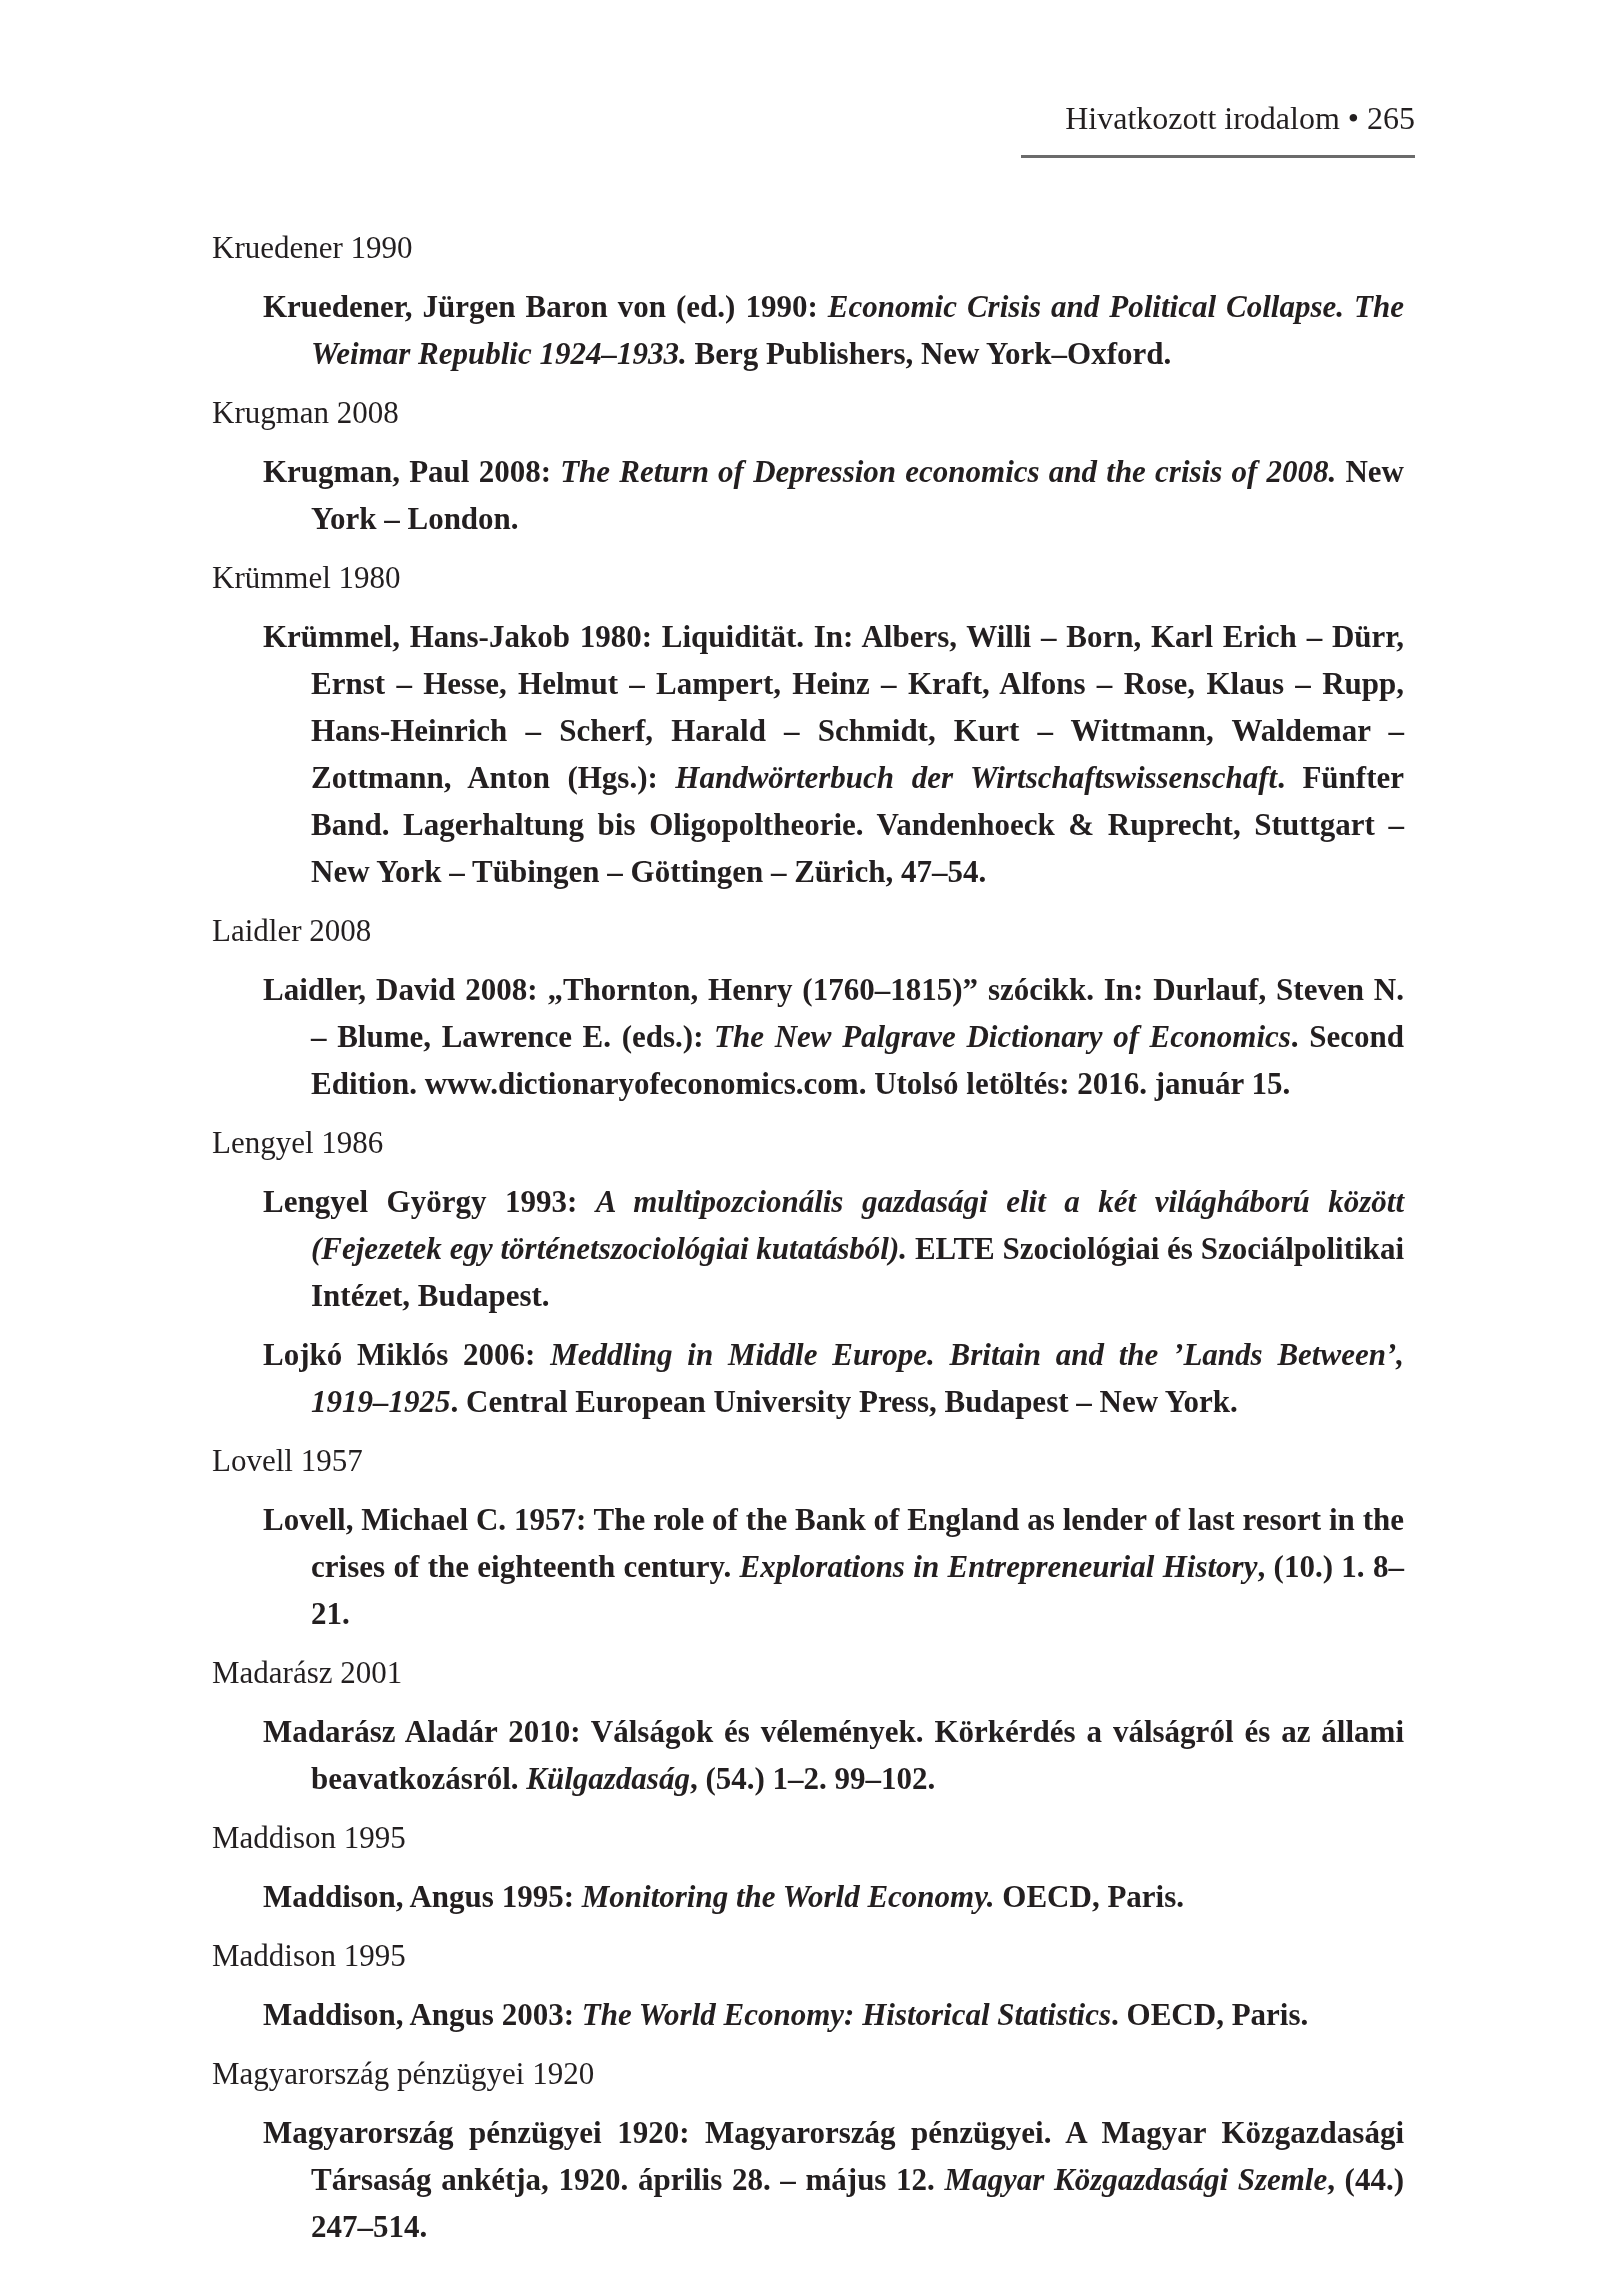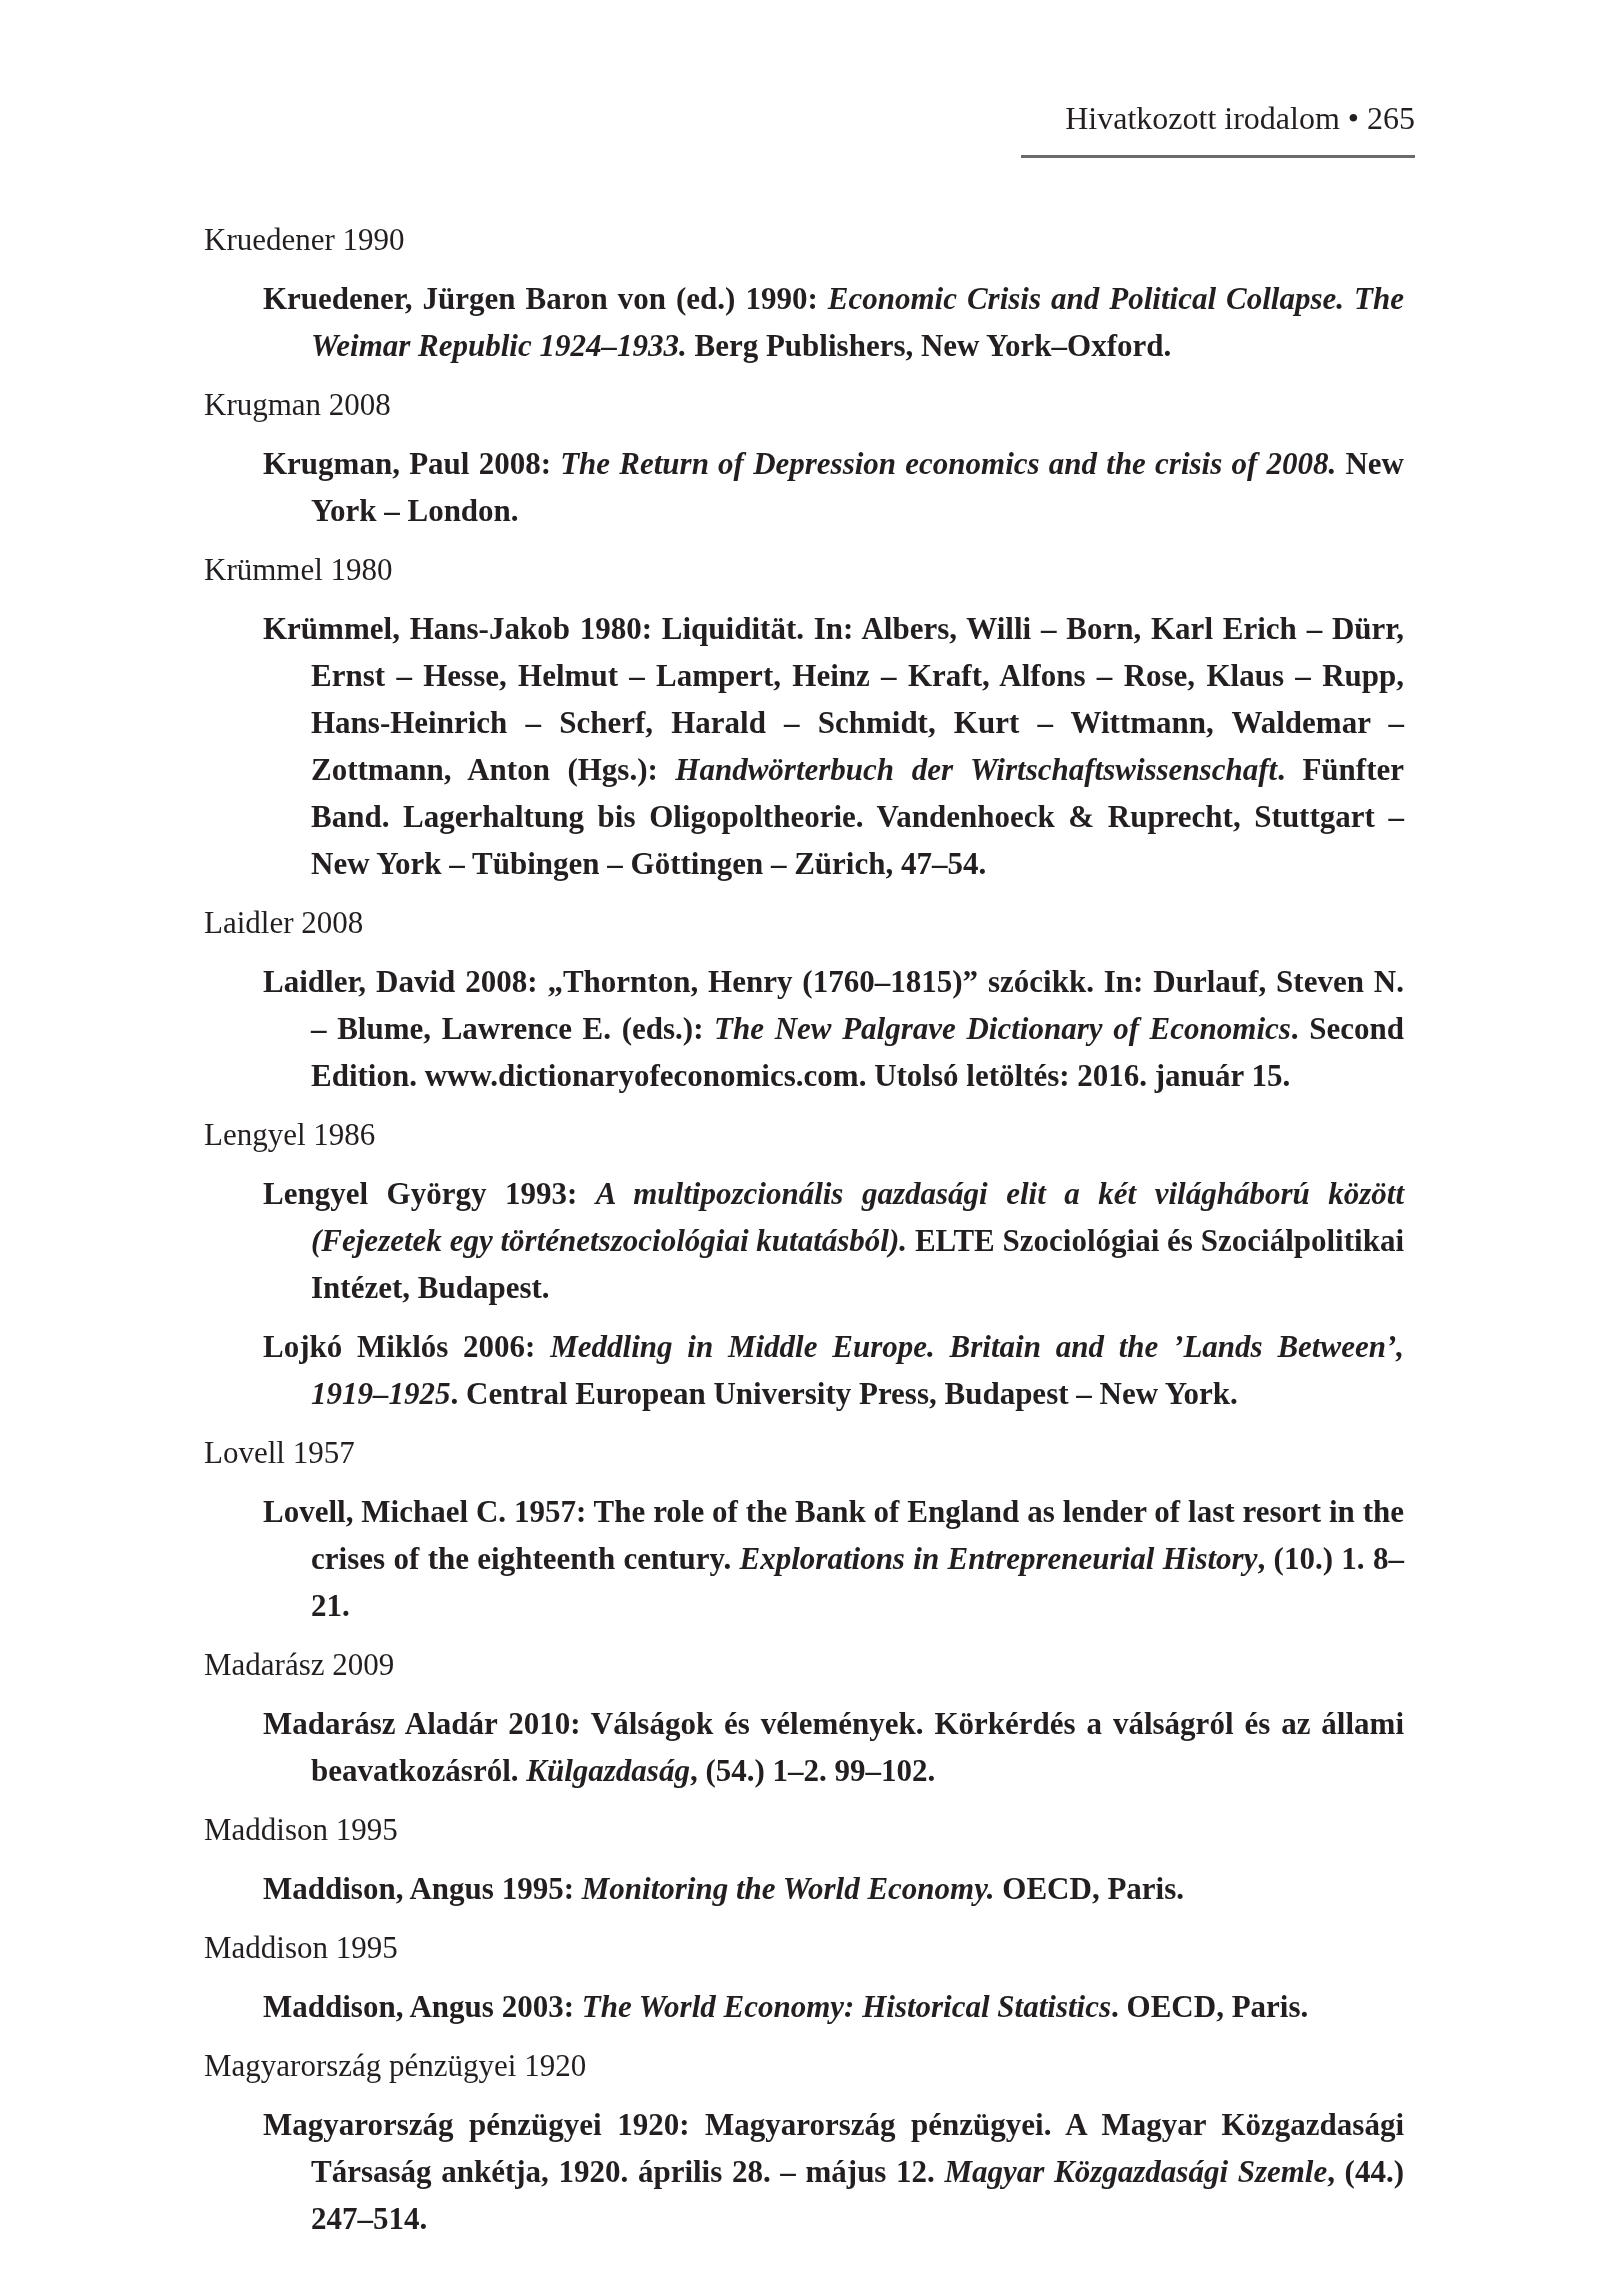--- a/index.html
+++ b/index.html
@@ -9,21 +9,21 @@
     position: absolute; left: 1021px; top: 88px; width: 394px;
     font-family: "Liberation Serif", serif; font-size: 32px; color: #231f20;
     text-align: right; white-space: nowrap; line-height: 37px;
   }
   .head-rule { position: absolute; left: 1021px; top: 143px; width: 394px; height: 2.5px; background: #6b6b6b; }
   .refs {
     position: absolute; left: 204px; top: 204px; width: 1212px;
     font-family: "Liberation Serif", serif; font-size: 31px; color: #231f20;
     line-height: 47px;
   }
-  .ref-key { margin: 0; padding: 0; white-space: nowrap; }
+  .ref-key { margin: 8px; padding: 0; white-space: nowrap; }
   .ref-body {
     margin: 12px; padding-left: 95px; text-indent: -48px;
     text-align: justify; hyphens: manual; font-weight: bold;
   }
   i { font-style: italic; }
 </style>
 </head>
 <body>
 
 <div class="page">
@@ -56,21 +56,21 @@
         <p class="ref-body"><span>Lengyel György 1993: </span><i>A multipozcionális gazdasági elit a két világháború között (Fejezetek egy történetszociológiai kutatásból).</i><span> ELTE Szociológiai és Szociál­politikai Intézet, Budapest.</span></p>
       </div>
       <div>
         <p class="ref-body"><span>Lojkó Miklós 2006: </span><i>Meddling in Middle Europe. Britain and the ’Lands Between’, 1919–1925</i><span>. Central European University Press, Budapest – New York.</span></p>
       </div>
       <div>
         <p class="ref-key">Lovell 1957</p>
         <p class="ref-body"><span>Lovell, Michael C. 1957: The role of the Bank of England as lender of last resort in the crises of the eighteenth century. </span><i>Explorations in Entrepreneurial History</i><span>, (10.) 1. 8–21.</span></p>
       </div>
       <div>
-        <p class="ref-key">Madarász 2009</p>
+        <p class="ref-key">Madarász 2001</p>
         <p class="ref-body"><span>Madarász Aladár 2010: Válságok és vélemények. Körkérdés a válságról és az álla­mi beavatkozásról. </span><i>Külgazdaság</i><span>, (54.) 1–2. 99–102.</span></p>
       </div>
       <div>
         <p class="ref-key">Maddison 1995</p>
         <p class="ref-body"><span>Maddison, Angus 1995: </span><i>Monitoring the World Economy.</i><span> OECD, Paris.</span></p>
       </div>
       <div>
         <p class="ref-key">Maddison 1995</p>
         <p class="ref-body"><span>Maddison, Angus 2003: </span><i>The World Economy: Historical Statistics</i><span>. OECD, Paris.</span></p>
       </div>

